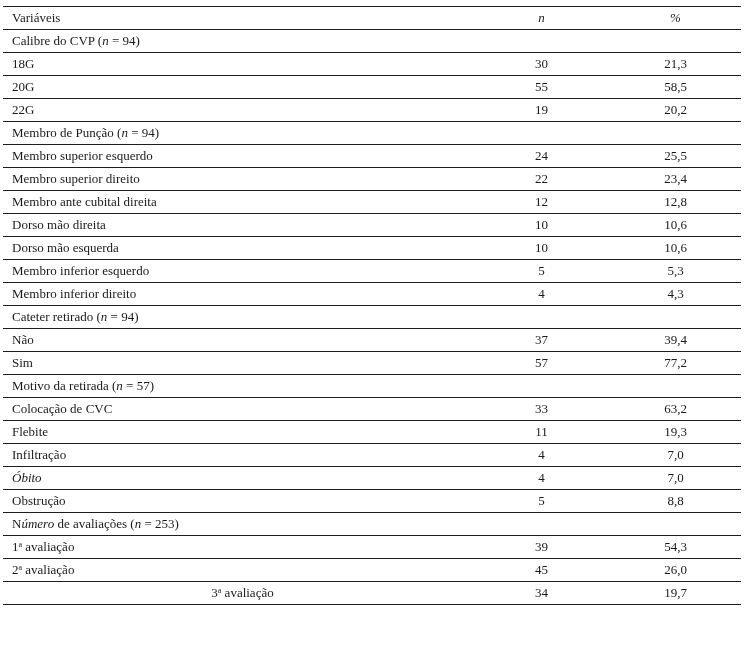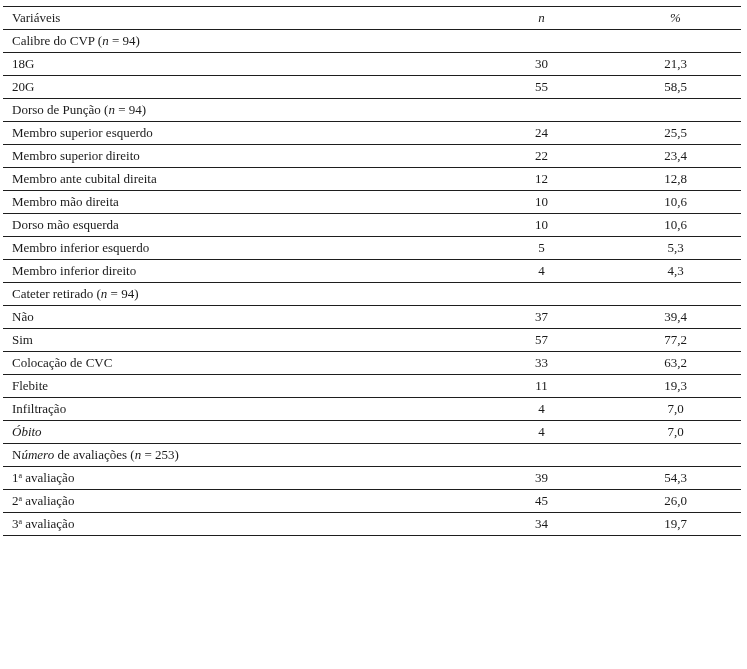--- a/index.html
+++ b/index.html
@@ -37,20 +37,21 @@
       padding: 0 0 0 9px;
       font-size: 13px;
       font-weight: normal;
       line-height: 22px;
       white-space: nowrap;
       vertical-align: middle;
       text-align: left;
     }
     tr:last-child td {
       border-bottom: 1.3px solid #1e1e1e;
+      text-align: center;
     }
     td.num, th.num {
       text-align: center;
       padding: 0;
     }
     .it { font-style: italic; }
     sup.ord {
       font-size: 8px;
       vertical-align: 4px;
       line-height: 0;
@@ -83,43 +84,48 @@
       <tr>
         <td>18G</td>
         <td class="num">30</td>
         <td class="num">21,3</td>
       </tr>
       <tr>
         <td>20G</td>
         <td class="num">55</td>
         <td class="num">58,5</td>
       </tr>
-
-      <tr>
-        <td><span>Dorso de Punção</span> (<span class="it">n</span> <span>= 94)</span></td>
+      <tr>
+        <td>22G</td>
+        <td class="num">19</td>
+        <td class="num">20,2</td>
+      </tr>
+
+      <tr>
+        <td><span>Membro de Punção</span> (<span class="it">n</span> <span>= 94)</span></td>
         <td></td>
         <td></td>
       </tr>
       <tr>
         <td>Membro superior esquerdo</td>
         <td class="num">24</td>
         <td class="num">25,5</td>
       </tr>
       <tr>
         <td>Membro superior direito</td>
         <td class="num">22</td>
         <td class="num">23,4</td>
       </tr>
       <tr>
         <td>Membro ante cubital direita</td>
         <td class="num">12</td>
         <td class="num">12,8</td>
       </tr>
       <tr>
-        <td>Membro mão direita</td>
+        <td>Dorso mão direita</td>
         <td class="num">10</td>
         <td class="num">10,6</td>
       </tr>
       <tr>
         <td>Dorso mão esquerda</td>
         <td class="num">10</td>
         <td class="num">10,6</td>
       </tr>
       <tr>
         <td>Membro inferior esquerdo</td>
@@ -142,39 +148,49 @@
         <td class="num">37</td>
         <td class="num">39,4</td>
       </tr>
       <tr>
         <td>Sim</td>
         <td class="num">57</td>
         <td class="num">77,2</td>
       </tr>
 
       <tr>
+        <td><span>Motivo da retirada</span> (<span class="it">n</span> <span>= 57)</span></td>
+        <td></td>
+        <td></td>
+      </tr>
+      <tr>
         <td>Colocação de CVC</td>
         <td class="num">33</td>
         <td class="num">63,2</td>
       </tr>
       <tr>
         <td>Flebite</td>
         <td class="num">11</td>
         <td class="num">19,3</td>
       </tr>
       <tr>
         <td>Infiltração</td>
         <td class="num">4</td>
         <td class="num">7,0</td>
       </tr>
       <tr>
         <td class="it">Óbito</td>
         <td class="num">4</td>
         <td class="num">7,0</td>
       </tr>
+      <tr>
+        <td>Obstrução</td>
+        <td class="num">5</td>
+        <td class="num">8,8</td>
+      </tr>
 
       <tr>
         <td><span>N</span><span class="it">úmero</span> <span>de avaliações</span> (<span class="it">n</span> <span>= 253)</span></td>
         <td></td>
         <td></td>
       </tr>
       <tr>
         <td><span>1</span><sup class="ord">a</sup> <span>avaliação</span></td>
         <td class="num">39</td>
         <td class="num">54,3</td>

